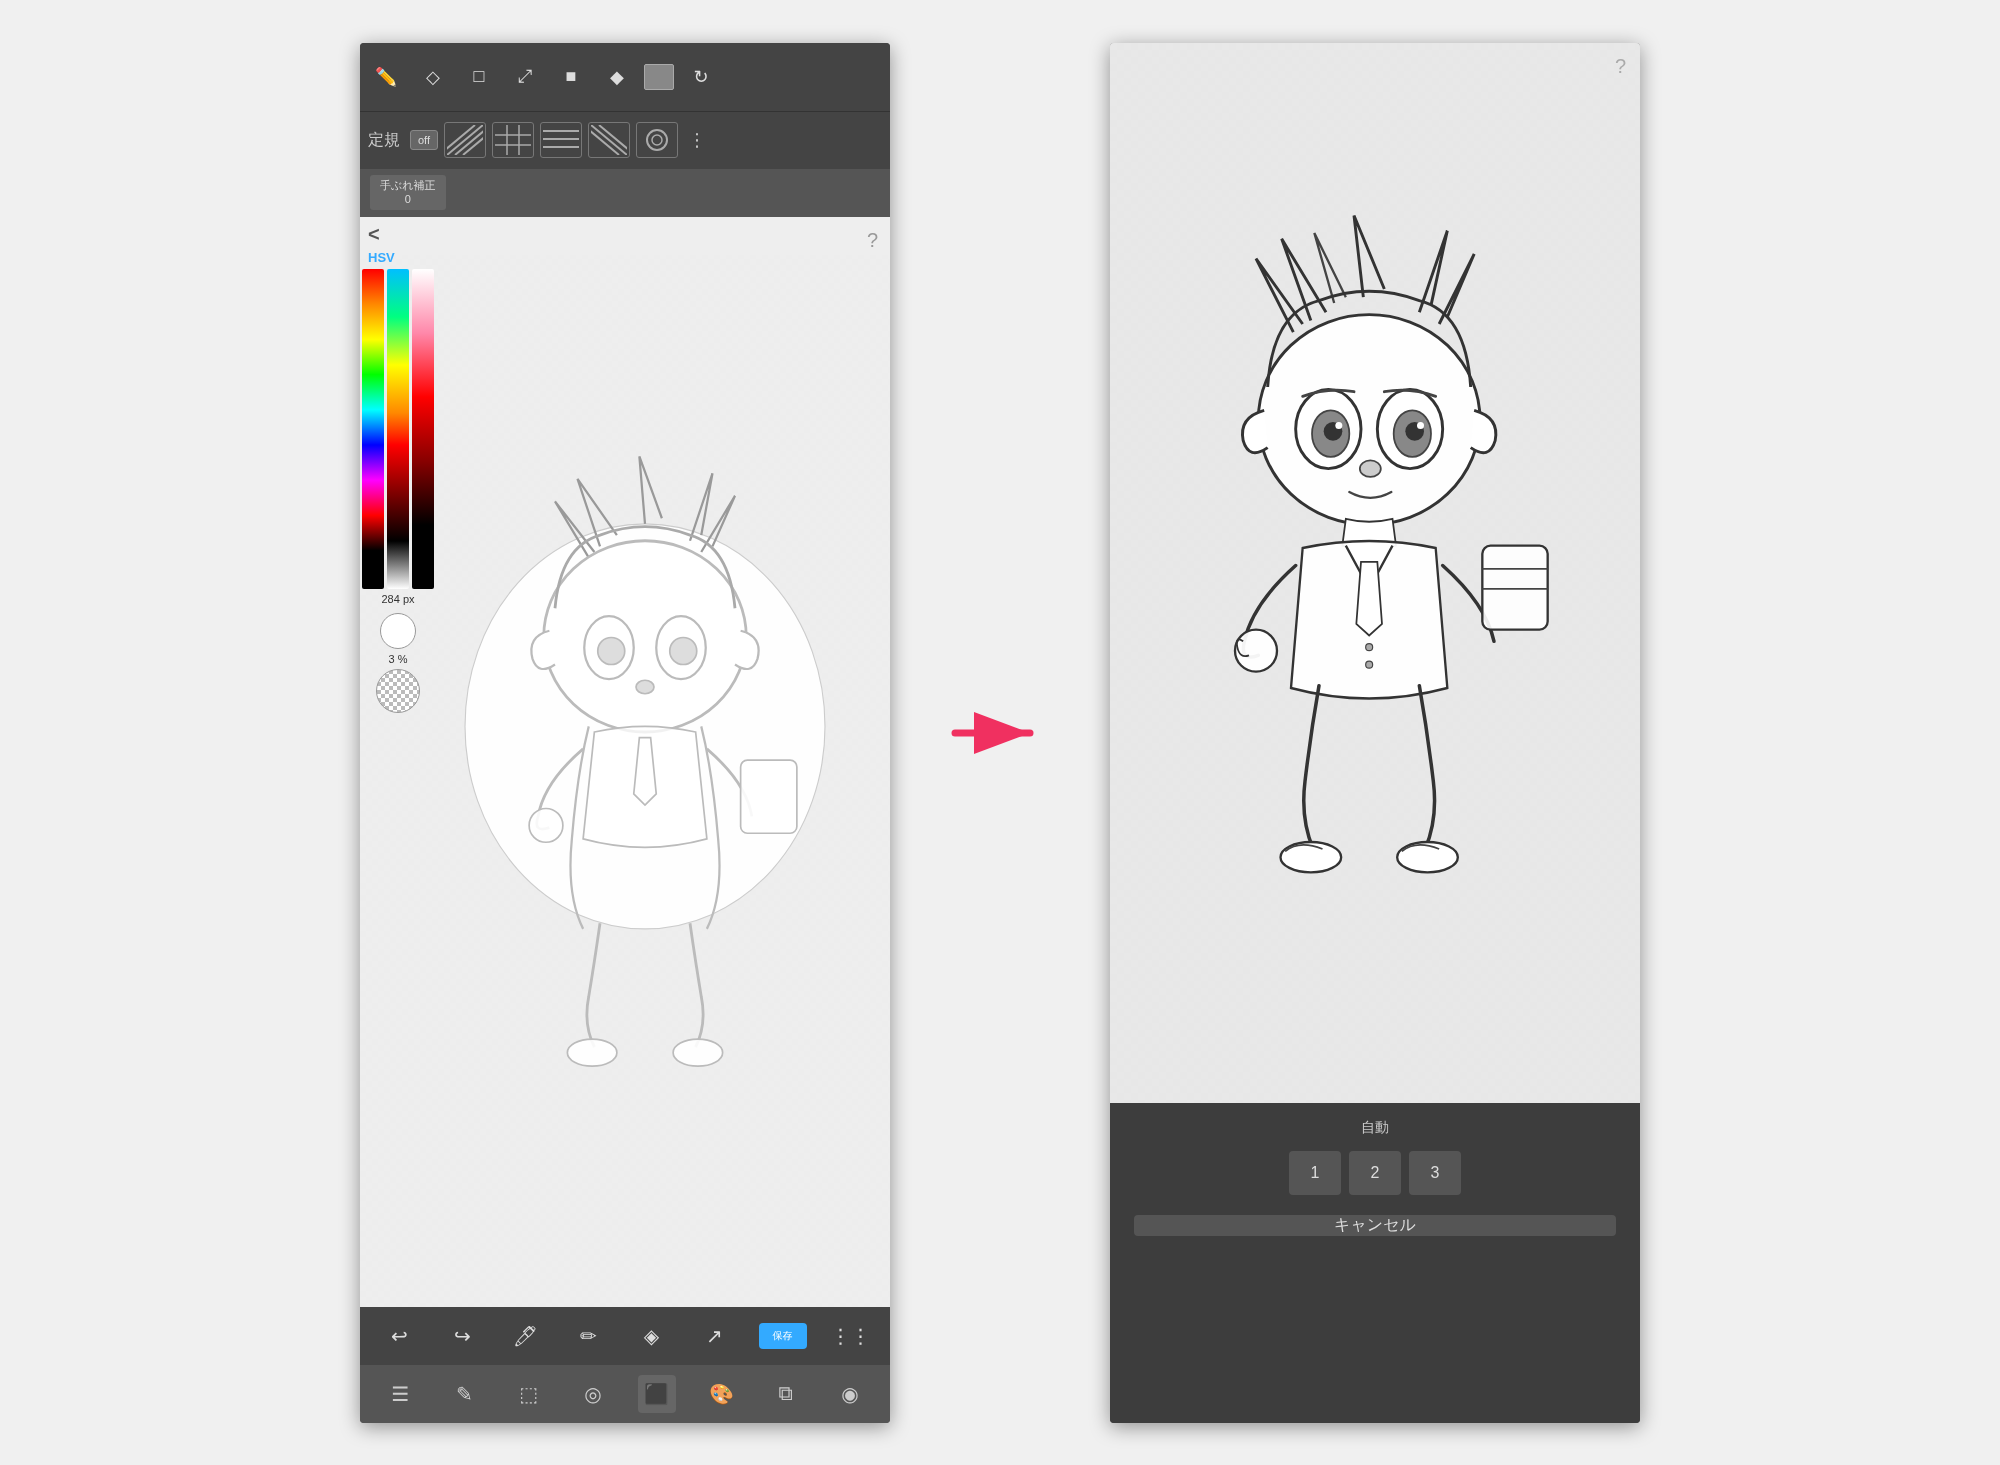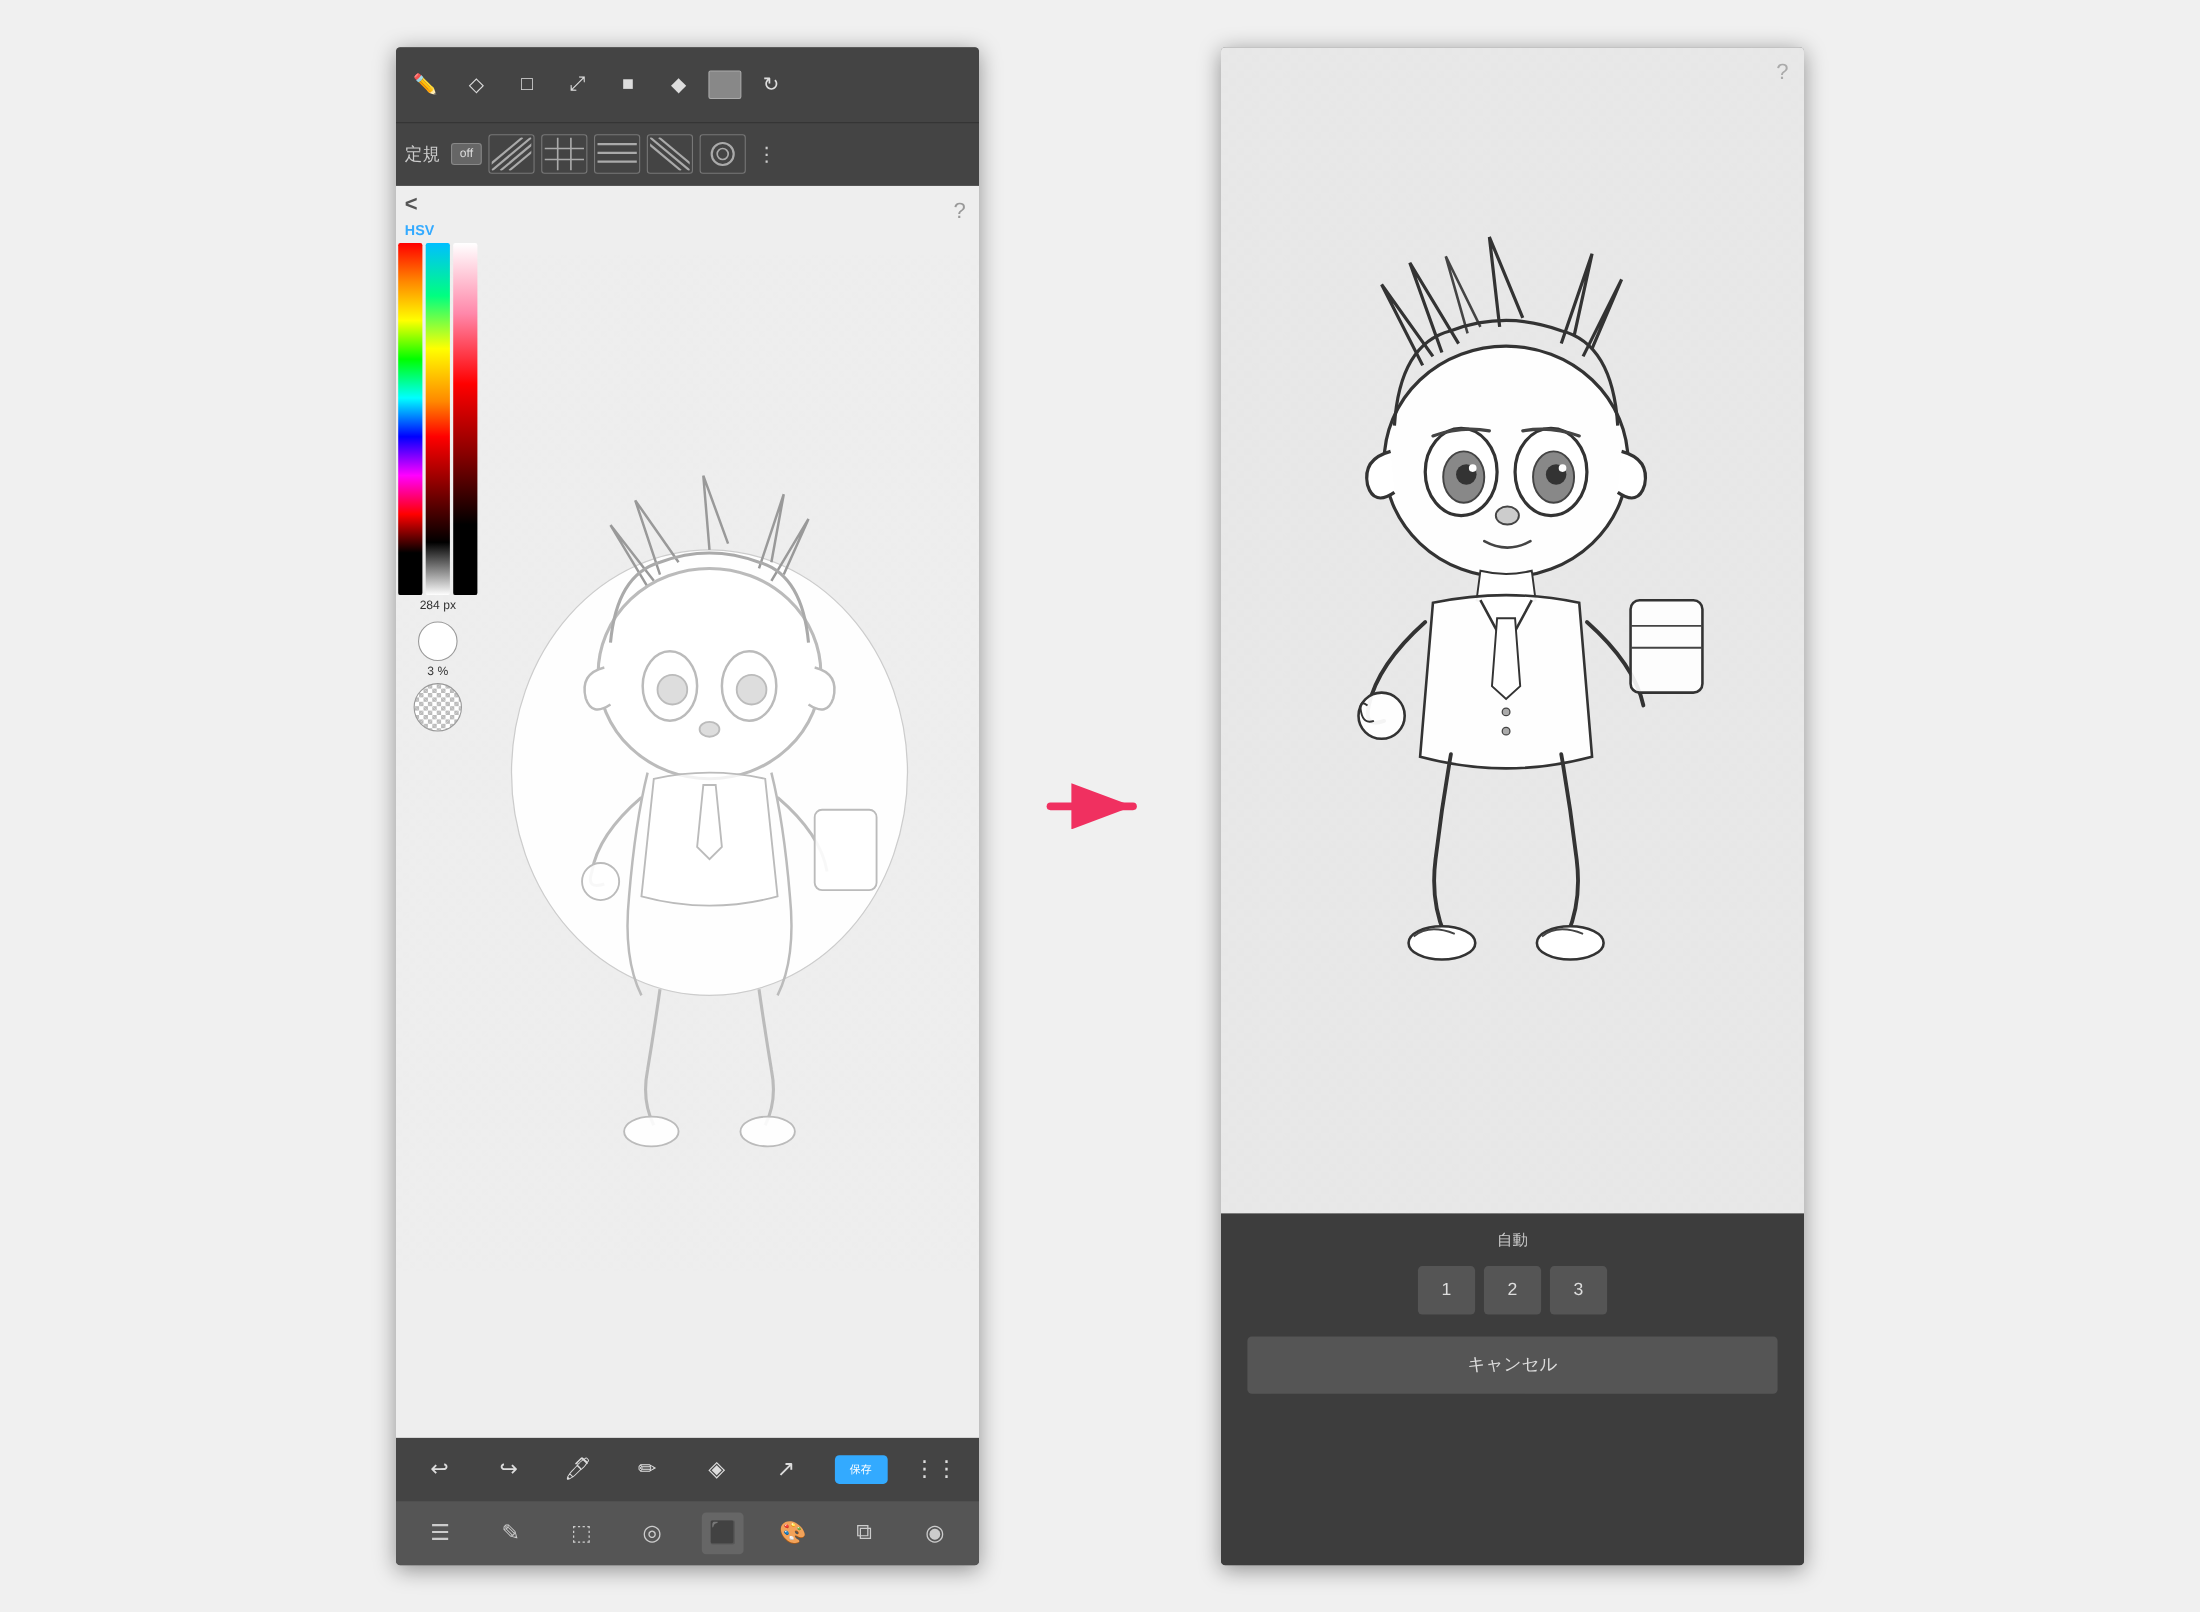--- a/index.html
+++ b/index.html
@@ -421,20 +421,21 @@
       height: 18px;
       background: #3af;
       border-radius: 50%;
       position: absolute;
       top: -7px;
     }
     .action-buttons {
       display: flex;
       gap: 12px;
       margin-top: 20px;
+      flex-direction: column;
     }
     .action-btn {
       flex: 1;
       height: 52px;
       background: #555;
       border: none;
       color: #ddd;
       font-size: 16px;
       border-radius: 4px;
       cursor: pointer;
@@ -507,20 +508,26 @@
 
       <div class="ruler-pattern">
         <svg viewBox="0 0 36 30">
             <circle cx="18" cy="15" r="10" fill="none" stroke="#aaa" stroke-width="2"></circle>
             <circle cx="18" cy="15" r="5" fill="none" stroke="#aaa" stroke-width="1.5"></circle>
           </svg>
       </div>
       <span class="ruler-menu-btn">⋮</span>
     </div>
 
+    <div class="stabilizer-row">
+      <button class="stabilizer-btn">
+        <span>手ぶれ補正</span><br>
+        <span>0</span>
+      </button>
+    </div>
 
     <div class="canvas-area">
       <div class="canvas-background"></div>
       <div class="canvas-content"></div>
 
       <div class="color-sidebar">
         <div class="collapse-btn">&lt;</div>
         <div class="hsv-label">HSV</div>
         <div class="color-gradients">
           <div class="gradient-bar gradient-hue"></div>

